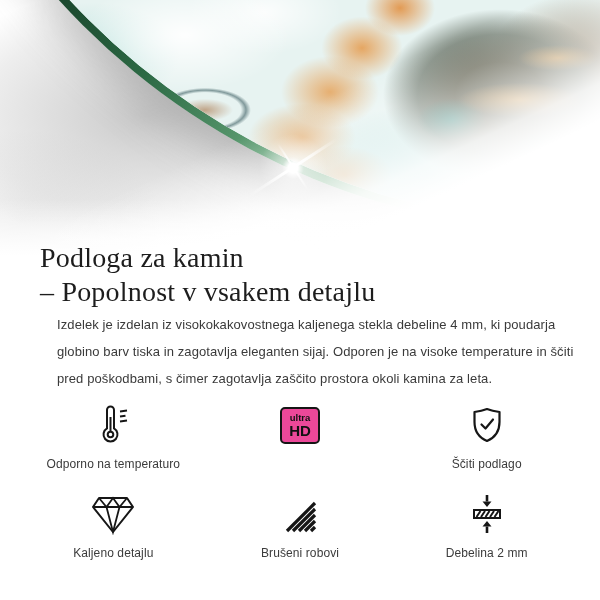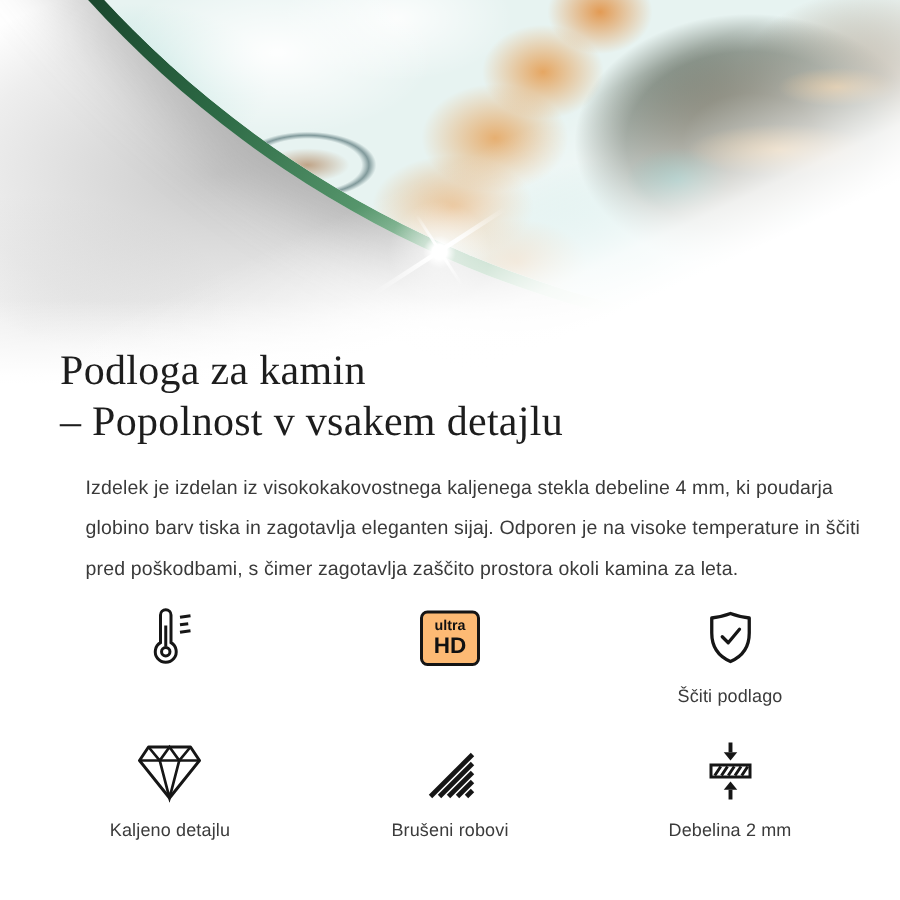--- a/index.html
+++ b/index.html
@@ -55,34 +55,34 @@
   .ray-b { position:absolute; left:14px; top:40px; width:56px; height:2px;
     background:linear-gradient(90deg, rgba(255,255,255,0), #fff 40% 60%, rgba(255,255,255,0));
     transform:rotate(57deg); }
   .hero-fade { position:absolute; inset:0; pointer-events:none;
     background:
       linear-gradient(155deg, rgba(255,255,255,0) 46%, rgba(255,255,255,0.9) 67%, #fff 74%),
       linear-gradient(to bottom, rgba(255,255,255,0) 200px, #fff 256px);
   }
 
   
-  .heading { position:absolute; left:40px; top:231px; font-family:"Liberation Serif", serif;
+  .heading { position:absolute; left:40px; top:241px; font-family:"Liberation Serif", serif;
     font-size:28px; line-height:34px; font-weight:400; color:#1d1d1d; letter-spacing:0.2px; }
   .description { position:absolute; left:57px; top:311px; width:532px; font-size:13px;
     line-height:27px; color:#3a3a3a; letter-spacing:0.1px; hyphens:auto; }
 
   
   .features { position:absolute; left:20px; top:402px; width:560px;
     display:grid; grid-template-columns:repeat(3,1fr); row-gap:20px; }
   .feature { display:flex; flex-direction:column; align-items:center; }
   .icon-box { height:46px; display:flex; align-items:center; justify-content:center; }
   .feature-label { margin-top:9px; font-size:12px; color:#3b3b3b; letter-spacing:0.1px; white-space:nowrap; }
   .icon-stroke { stroke:#161616; fill:none; }
   .uhd { width:40px; height:37px; border:2.4px solid #151515; border-radius:5px;
-    display:flex; flex-direction:column; align-items:center; justify-content:center; color:#111; background:#fdba74; }
+    display:flex; flex-direction:column; align-items:center; justify-content:center; color:#111; background:#ec4899; }
   .uhd-top { font-size:9.5px; font-weight:700; line-height:10px; }
   .uhd-bottom { font-size:15px; font-weight:700; line-height:15px; }
 </style>
 </head>
 <body>
 
 <div class="page">
 
   <div class="hero">
     <div class="hero-shadow"></div>
@@ -110,20 +110,21 @@
       <div class="icon-box">
         <svg width="40" height="44" viewBox="0 0 40 44">
           <path class="icon-stroke" stroke-width="2" d="M14 25.44 L14 7 A3.5 3.5 0 0 1 21 7 L21 25.44 A7 7 0 1 1 14 25.44 Z"></path>
           <line class="icon-stroke" stroke-width="2" x1="17.5" y1="14" x2="17.5" y2="28"></line>
           <circle class="icon-stroke" stroke-width="2" cx="17.5" cy="31.5" r="2.8"></circle>
           <line class="icon-stroke" stroke-width="2" x1="27" y1="8.5" x2="34" y2="7.5"></line>
           <line class="icon-stroke" stroke-width="2" x1="27" y1="13.5" x2="32.5" y2="12.8"></line>
           <line class="icon-stroke" stroke-width="2" x1="27" y1="18.5" x2="34" y2="17.5"></line>
         </svg>
       </div>
+      <span class="feature-label">Odporno na temperaturo</span>
     </div>
 
     <div class="feature">
       <div class="icon-box">
         <div class="uhd">
           <span class="uhd-top">ultra</span>
           <span class="uhd-bottom">HD</span>
         </div>
       </div>
     </div>

